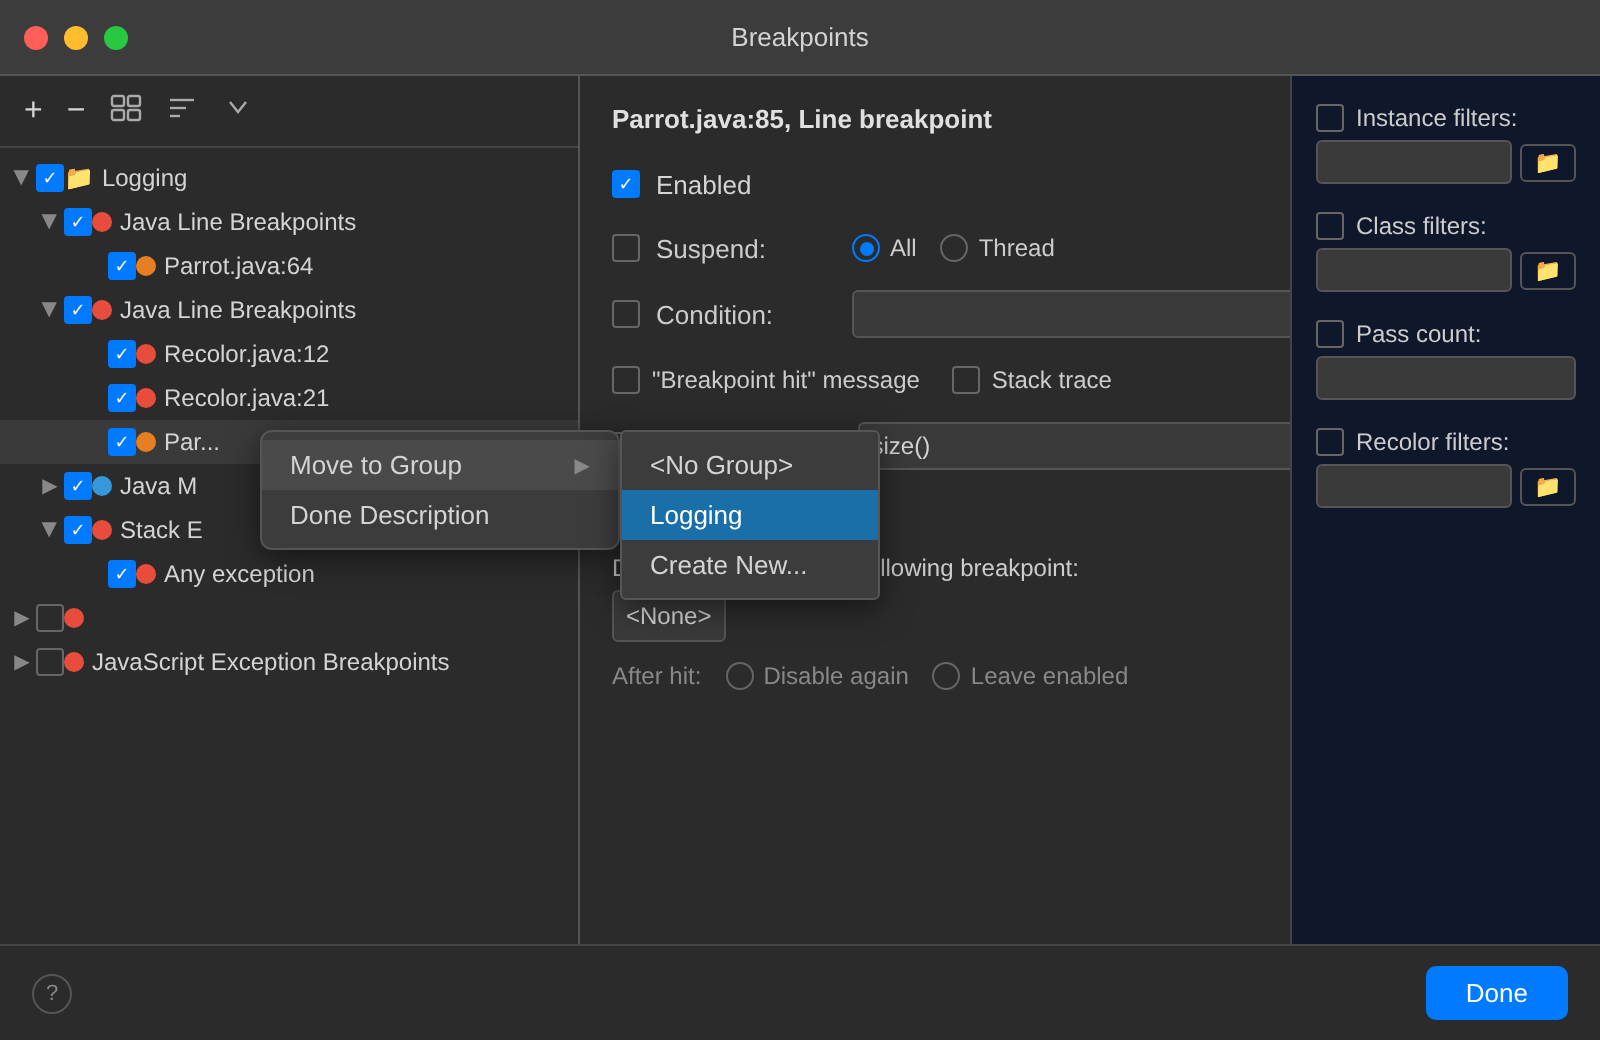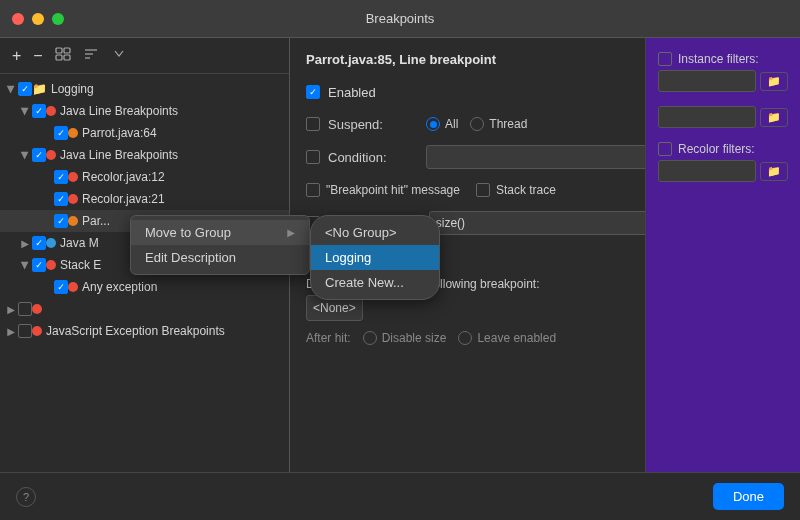--- a/index.html
+++ b/index.html
@@ -118,21 +118,21 @@
       background: #4a4a4a;
     }
     .menu-item .chevron { color: #888; font-size: 10px; }
     
     .submenu {
       position: absolute;
       left: 310px;
       top: 215px;
       background: #3c3c3c;
       border: 1px solid #555;
-      border-radius: 18px;
+      border-radius: 3px;
       width: 130px;
       padding: 4px 0;
       z-index: 101;
       box-shadow: 0 4px 16px rgba(0,0,0,0.5);
     }
     .submenu-item {
       display: flex;
       align-items: center;
       padding: 5px 14px;
       cursor: pointer;
@@ -490,49 +490,60 @@
         <select class="select-input">
           <option>&lt;None&gt;</option>
         </select>
       </div>
     </div>
 
     <div class="after-hit-row">
       <span>After hit:</span>
       <div class="after-hit-opt">
         <div class="radio-circle"></div>
-        <span>Disable size</span>
+        <span>Disable again</span>
       </div>
       <div class="after-hit-opt">
         <div class="radio-circle"></div>
         <span>Leave enabled</span>
       </div>
     </div>
   </div>
 
-  <div style="position:absolute; right:0; top:38px; width:155px; background:#4c1d95; border-left:1px solid #444; padding:14px 12px; height:calc(520px - 38px - 48px); display:flex; flex-direction:column; gap:14px;">
+  <div style="position:absolute; right:0; top:38px; width:155px; background:#0f172a; border-left:1px solid #444; padding:14px 12px; height:calc(520px - 38px - 48px); display:flex; flex-direction:column; gap:14px;">
 
     <div>
       <div style="display:flex; align-items:center; gap:6px; margin-bottom:4px">
         <div class="check-box unchecked"></div>
         <span style="font-size:12px; color:#ccc">Instance filters:</span>
       </div>
       <div style="display:flex; align-items:center; gap:4px">
         <div style="flex:1; height:22px; background:#3a3a3a; border:1px solid #555; border-radius:3px;"></div>
         <button class="folder-btn">📁</button>
       </div>
     </div>
 
     <div>
+      <div style="display:flex; align-items:center; gap:6px; margin-bottom:4px">
+        <div class="check-box unchecked"></div>
+        <span style="font-size:12px; color:#ccc">Class filters:</span>
+      </div>
       <div style="display:flex; align-items:center; gap:4px">
         <div style="flex:1; height:22px; background:#3a3a3a; border:1px solid #555; border-radius:3px;"></div>
         <button class="folder-btn">📁</button>
       </div>
     </div>
 
+    <div>
+      <div style="display:flex; align-items:center; gap:6px; margin-bottom:4px">
+        <div class="check-box unchecked"></div>
+        <span style="font-size:12px; color:#ccc">Pass count:</span>
+      </div>
+      <div style="height:22px; background:#3a3a3a; border:1px solid #555; border-radius:3px;"></div>
+    </div>
 
     <div>
       <div style="display:flex; align-items:center; gap:6px; margin-bottom:4px">
         <div class="check-box unchecked"></div>
         <span style="font-size:12px; color:#ccc">Recolor filters:</span>
       </div>
       <div style="display:flex; align-items:center; gap:4px">
         <div style="flex:1; height:22px; background:#3a3a3a; border:1px solid #555; border-radius:3px;"></div>
         <button class="folder-btn">📁</button>
       </div>
@@ -540,21 +551,21 @@
   </div>
 
 </div>
 
 <div class="context-menu">
   <div class="menu-item highlighted">
     <span>Move to Group</span>
     <span class="chevron">▶</span>
   </div>
   <div class="menu-item">
-    <span>Edit Description</span>
+    <span>Done Description</span>
   </div>
 </div>
 
 <div class="submenu">
   <div class="submenu-item">
     <span>&lt;No Group&gt;</span>
   </div>
   <div class="submenu-item active">
     <span>Logging</span>
   </div>

